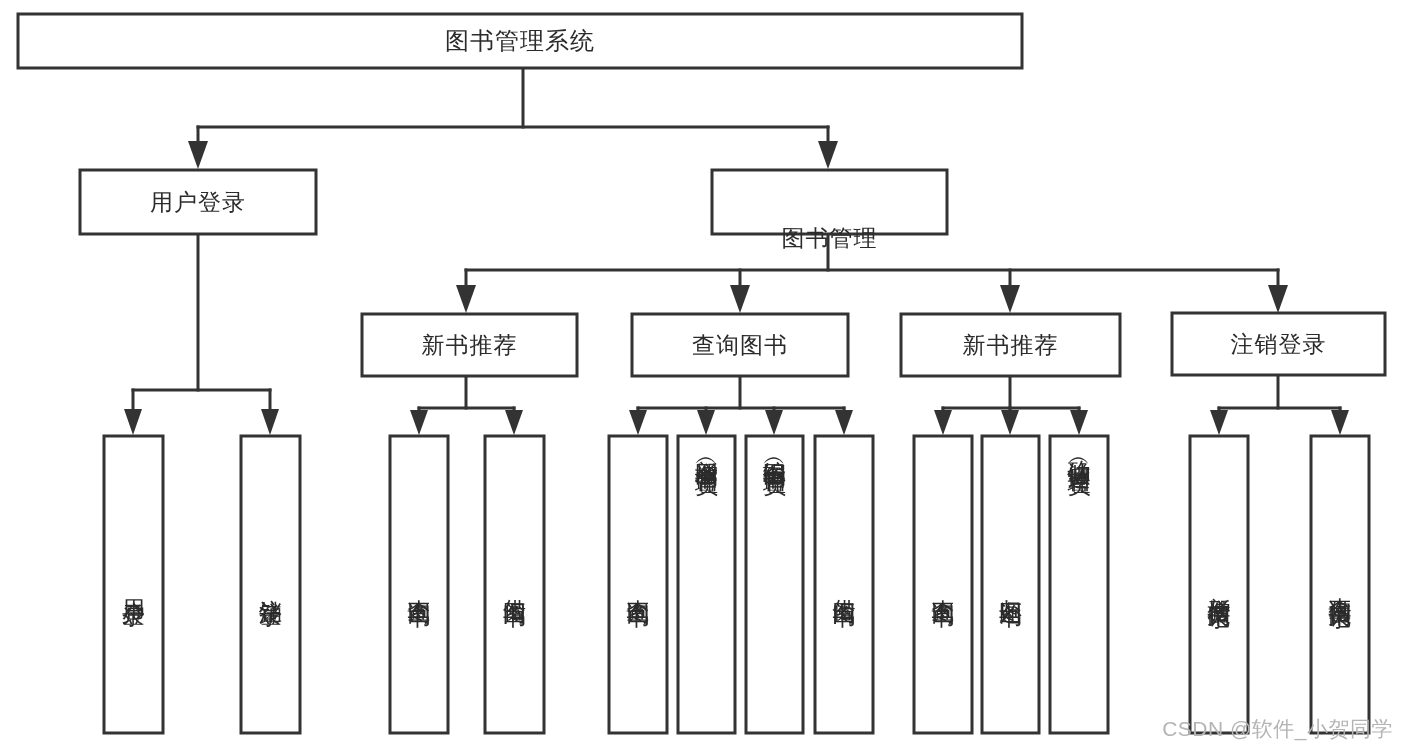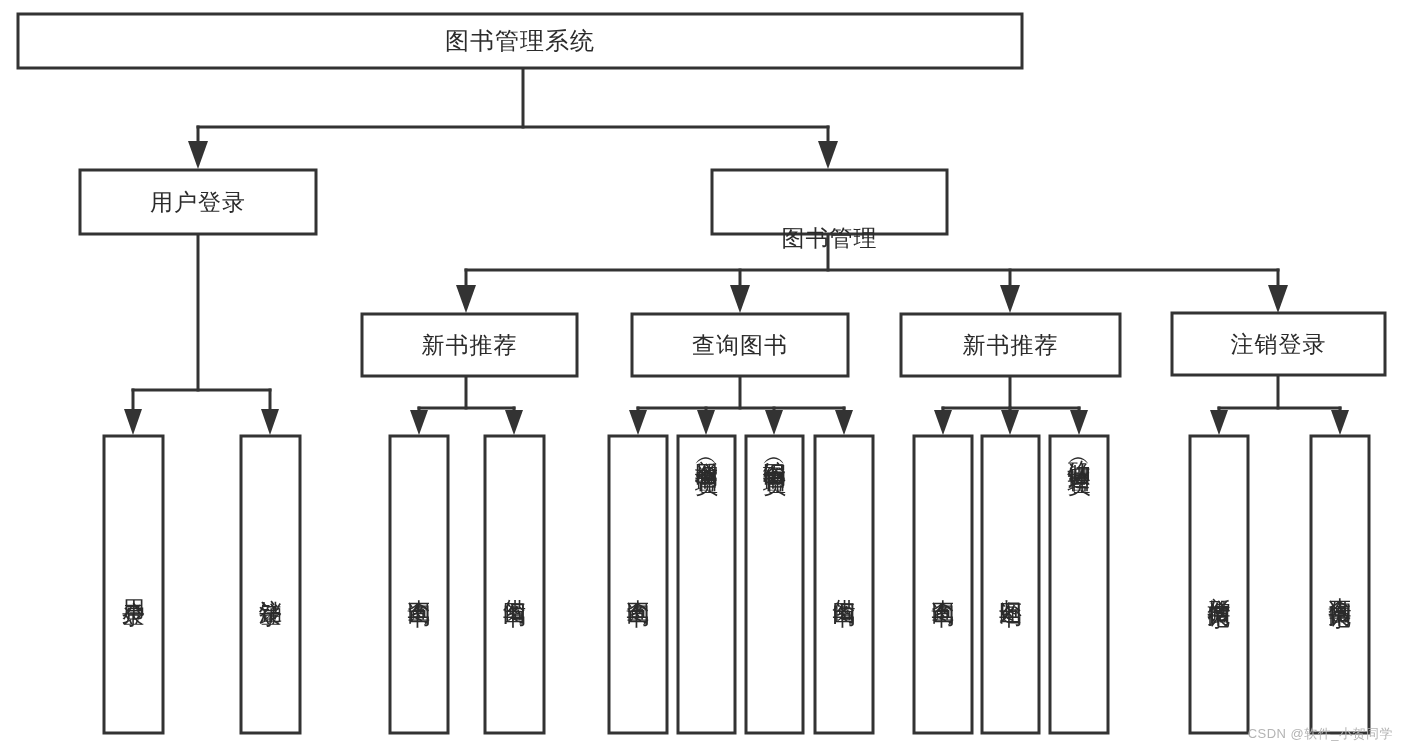--- a/index.html
+++ b/index.html
@@ -63,21 +63,21 @@
     writing-mode: vertical-rl;
     text-orientation: upright;
     letter-spacing: 2px;
     line-height: 1;
     pointer-events: none;
   }
   .watermark {
     position: absolute;
     right: 12px;
     bottom: 4px;
-    font-size: 13px;
+    font-size: 21px;
     color: #b4b4b4;
     white-space: nowrap;
     letter-spacing: 0.5px;
   }
 </style>
 </head>
 <body>
 
 <div id="diagram-root">
 

